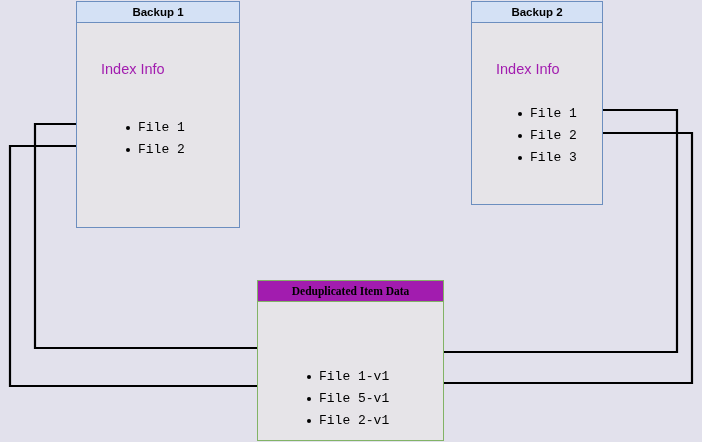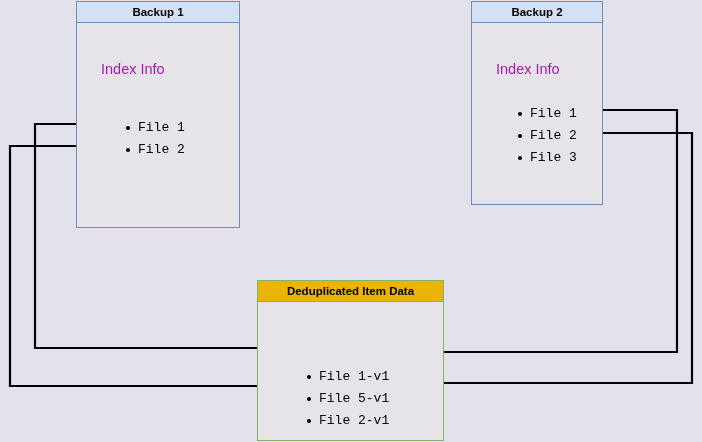--- a/index.html
+++ b/index.html
@@ -44,22 +44,23 @@
     height: 21px;
     line-height: 20px;
     text-align: center;
     font-size: 11.5px;
     font-weight: bold;
     color: #000;
     background: #d4e1f5;
     border-bottom: 1px solid #6c8ebf;
   }
   .box.green .box-header {
-    background: #eab308;
+    background: #a21caf;
     border-bottom-color: #82b366;
+    font-family: Liberation Serif, serif;
   }
   .box-body {
     position: relative;
     height: calc(100% - 21px);
   }
   .section-label {
     position: absolute;
     font-size: 14.5px;
     color: #a21caf;
     white-space: nowrap;

